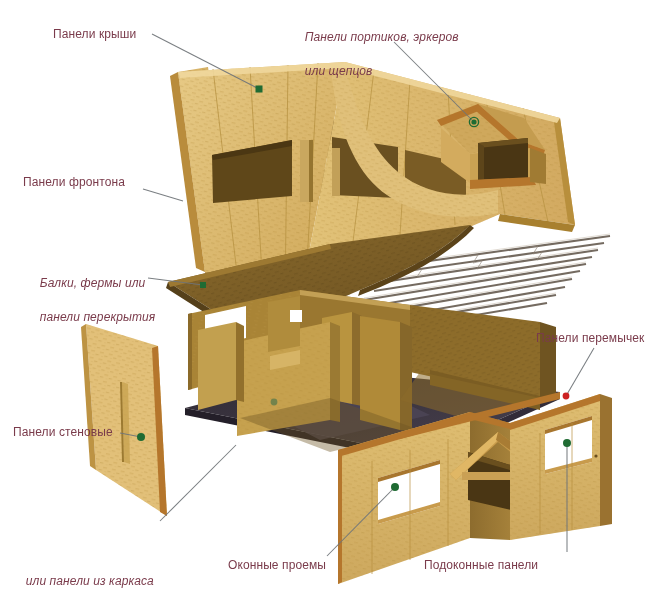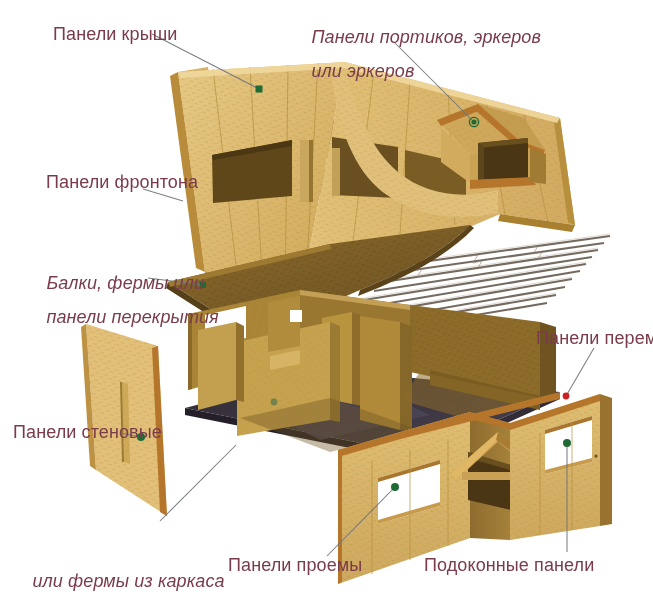--- a/index.html
+++ b/index.html
@@ -12,21 +12,21 @@
     position:relative;
     width:653px;height:598px;
     background:#ffffff;
     overflow:hidden;
   }
   #art{position:absolute;left:0;top:0;width:653px;height:598px;}
 
   .lbl{
     position:absolute;
     color:#7a3b4b;
-    font-size:18px;
+    font-size:12px;
     line-height:16px;
     white-space:pre;
     letter-spacing:.1px;
     user-select:none;
   }
   .lbl.two{line-height:17px;font-style:italic;}
 </style>
 </head>
 <body>
 
@@ -335,36 +335,36 @@
       <circle cx="567" cy="443" r="4" fill="#1f6b33"></circle>
       <circle cx="566" cy="396" r="3.4" fill="#cc2222"></circle>
       <circle cx="274" cy="402" r="3.4" fill="#2f6b4a" opacity=".55"></circle>
     </g>
   </svg>
 
   <div class="lbl" style="left:53px;top:26px;">Панели крыши</div>
 
   <div class="lbl two" style="left:291px;top:12px;">
     <span>Панели портиков, эркеров</span><br>
-    <span>или эркеров</span>
+    <span>или щепцов</span>
   </div>
 
-  <div class="lbl" style="left:46px;top:174px;">Панели фронтона</div>
+  <div class="lbl" style="left:23px;top:174px;">Панели фронтона</div>
 
   <div class="lbl" style="left:13px;top:424px;">Панели стеновые</div>
 
   <div class="lbl two" style="left:26px;top:258px;">
     <span>Балки, фермы или</span><br>
     <span>панели перекрытия</span>
   </div>
 
   <div class="lbl two" style="left:12px;top:522px;">
     <br>
-    <span>или фермы из каркаса</span>
+    <span>или панели из каркаса</span>
   </div>
 
-  <div class="lbl" style="left:228px;top:557px;">Панели проемы</div>
+  <div class="lbl" style="left:228px;top:557px;">Оконные проемы</div>
 
   <div class="lbl" style="left:424px;top:557px;">Подоконные панели</div>
 
   <div class="lbl" style="left:536px;top:330px;">Панели перемычек</div>
 
 </div>
 
 </body></html>

